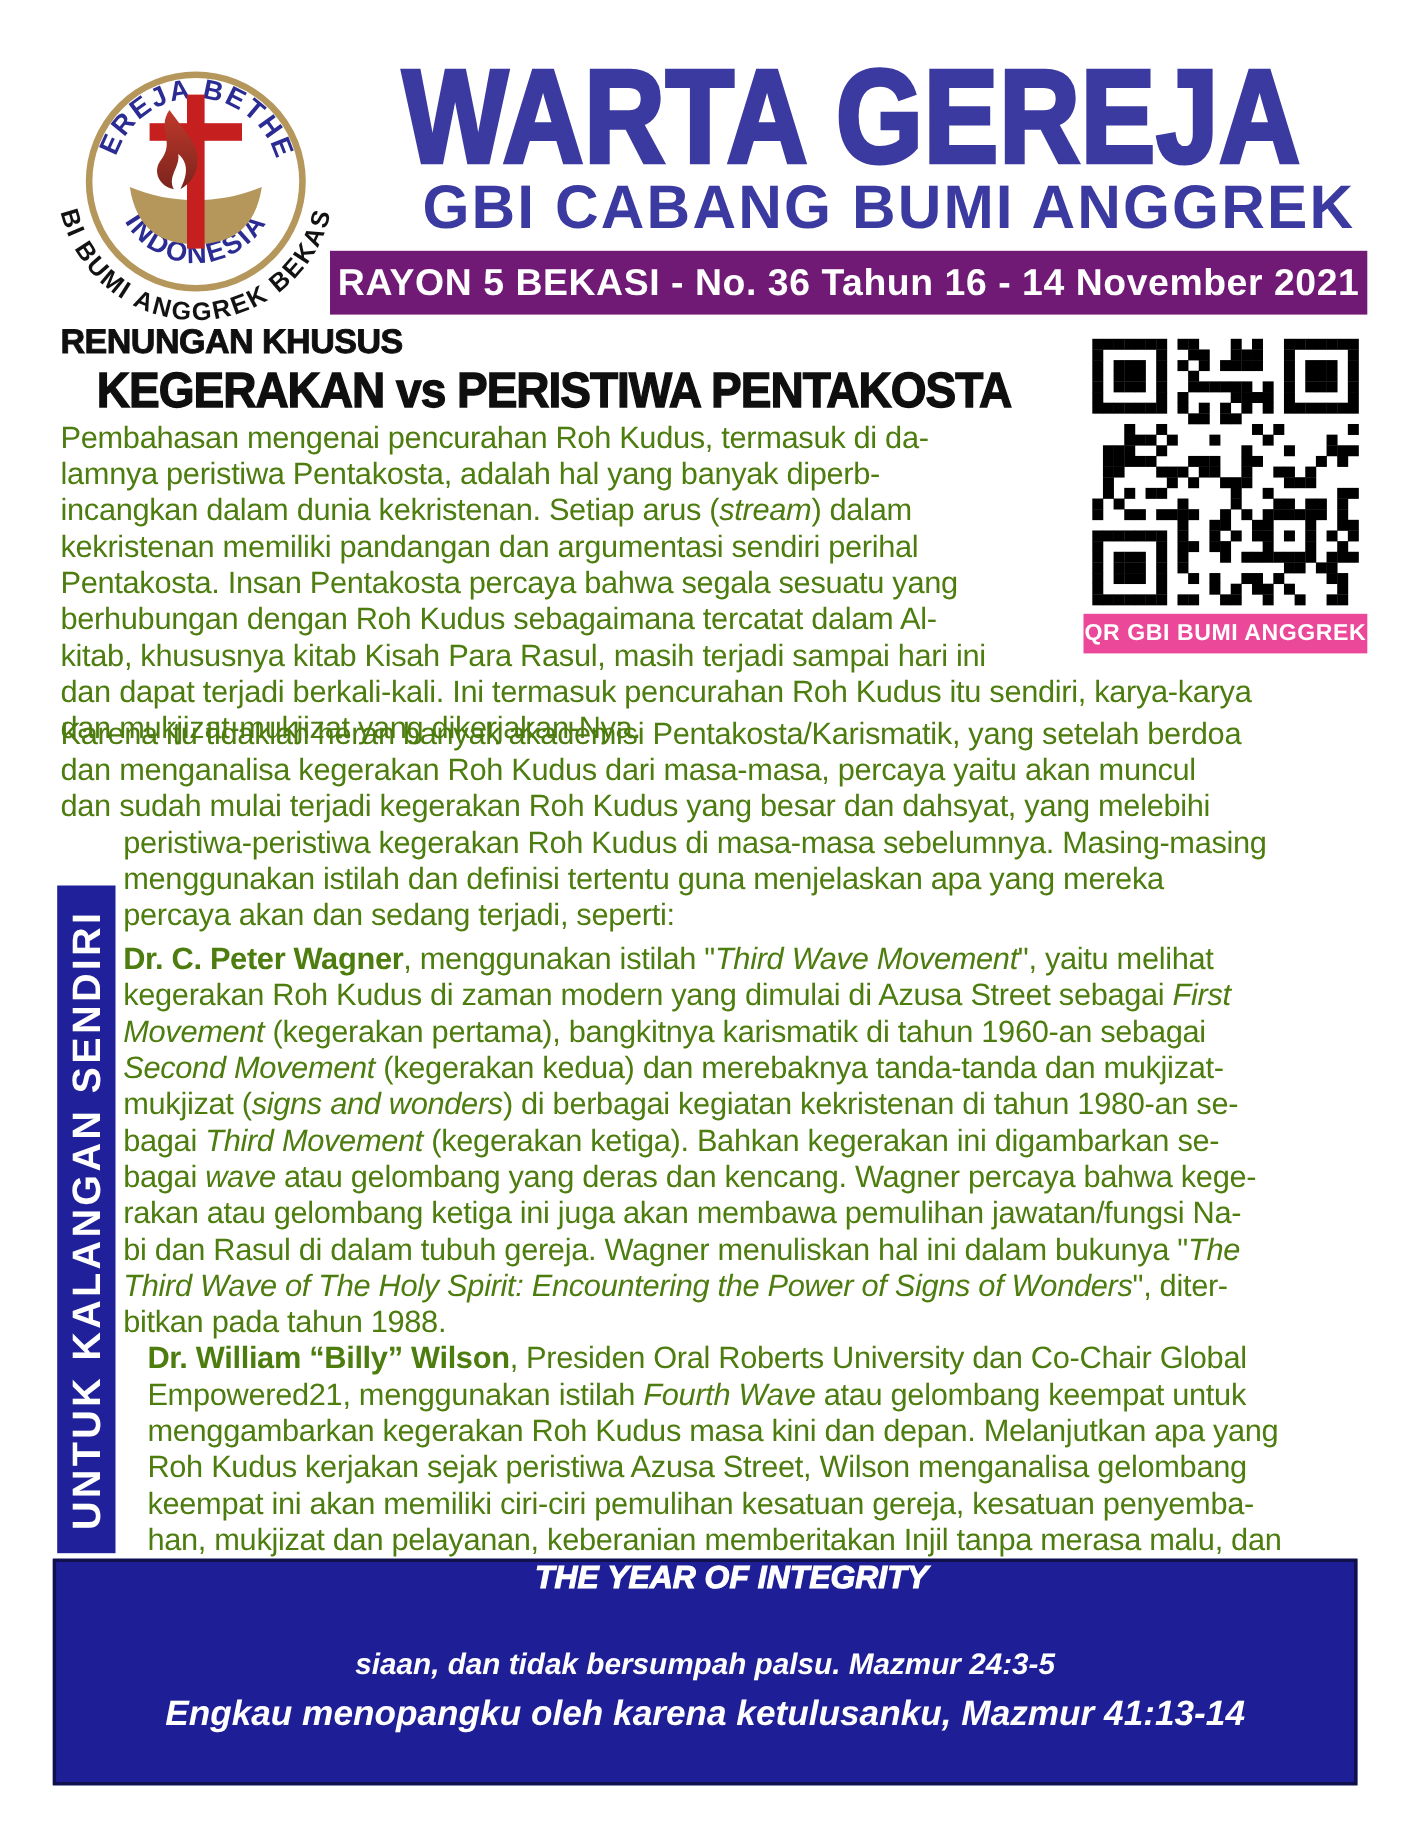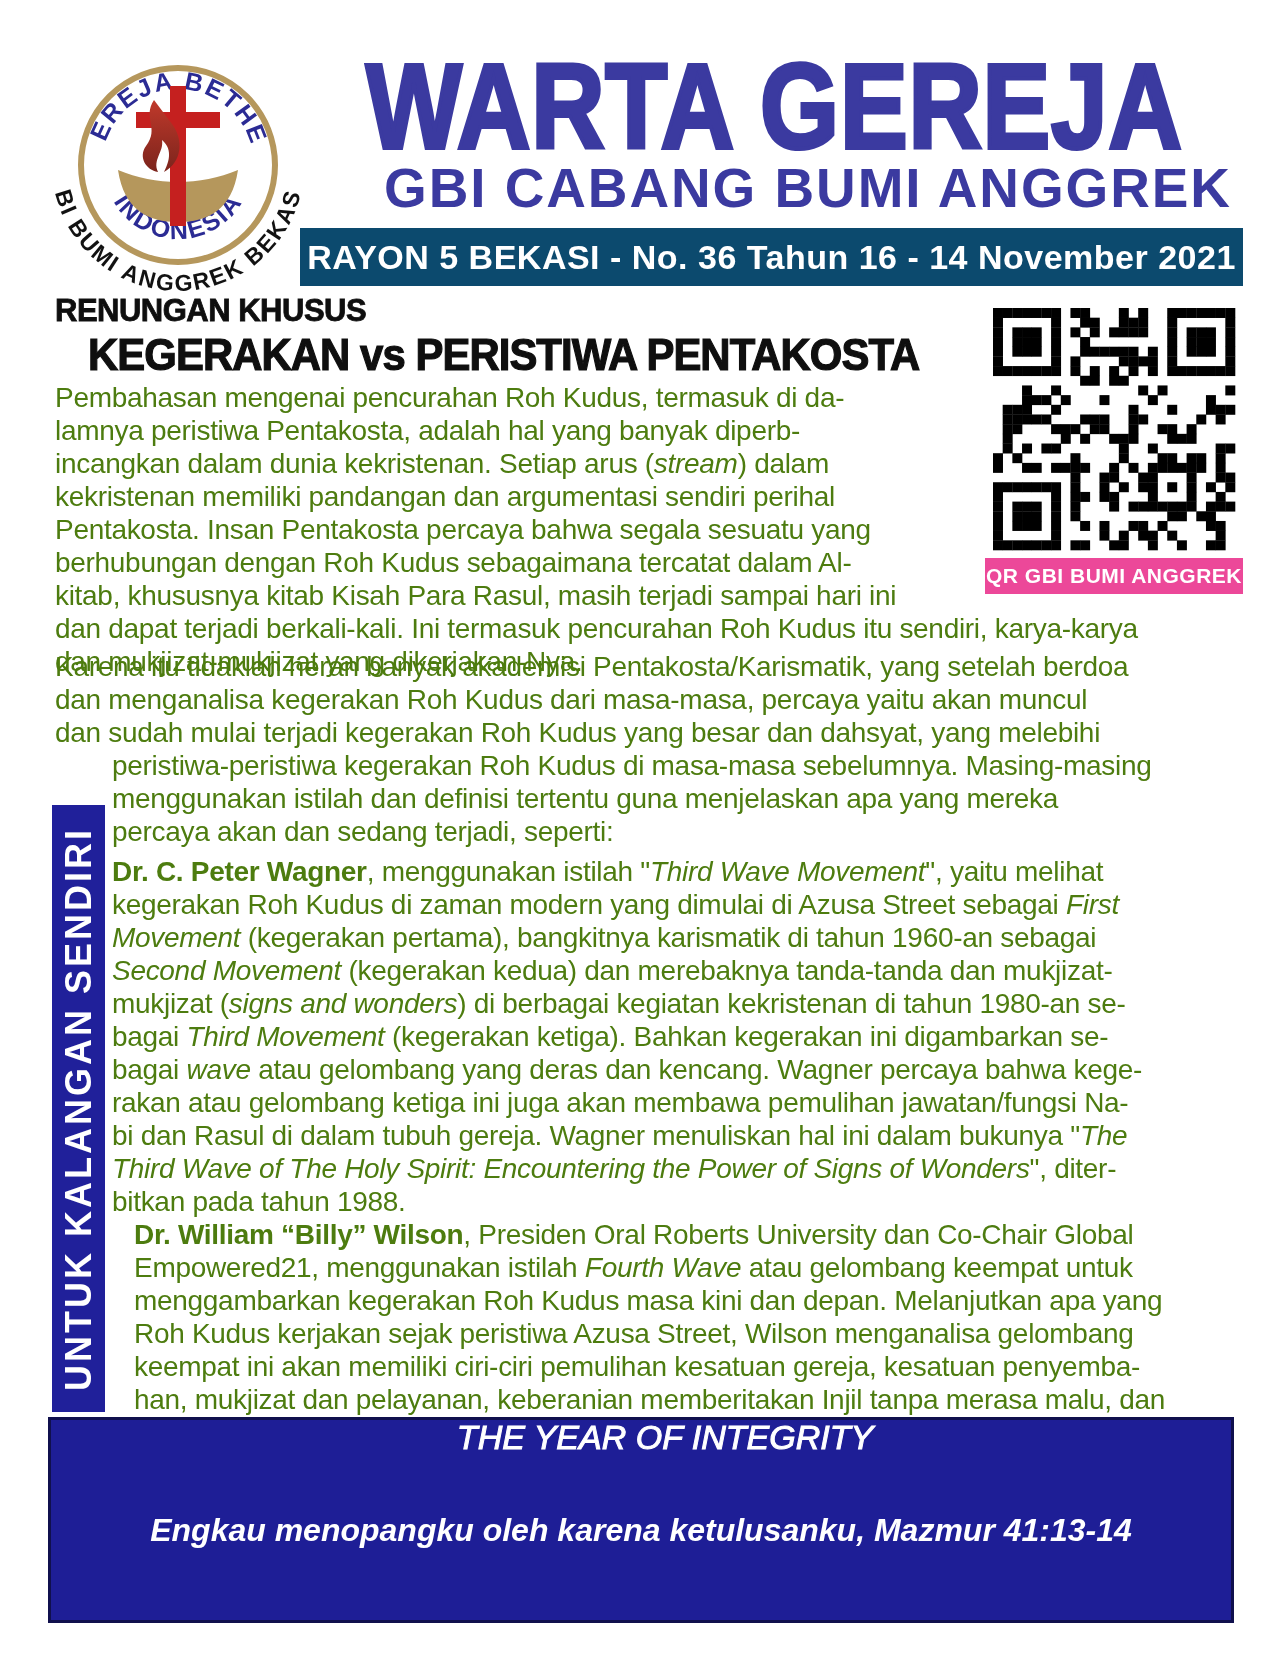--- a/index.html
+++ b/index.html
@@ -11,21 +11,21 @@
   .logo-wrap svg{overflow:visible;}
   .logo-arc-out{font-size:23px;font-weight:bold;fill:#121212;letter-spacing:2px;}
   .logo-arc-in{font-size:25px;font-weight:bold;fill:#2b2b94;letter-spacing:2px;}
 
   .header-title{position:absolute;left:366px;top:46px;width:900px;white-space:nowrap;
     font-size:118px;font-weight:bold;color:#3b3aa0;-webkit-text-stroke:4px #3b3aa0;
     letter-spacing:1px;transform:scaleX(0.86) scaleY(1.02);transform-origin:left top;line-height:1;}
   .header-subtitle{position:absolute;left:384px;top:160px;width:866px;white-space:nowrap;
     font-size:56px;font-weight:bold;color:#3b3aa0;letter-spacing:2px;line-height:1;
     transform:scaleX(0.98);transform-origin:left top;}
-  .banner{position:absolute;left:300px;top:228px;width:943px;height:58px;background:#0c4a6e;
+  .banner{position:absolute;left:300px;top:228px;width:943px;height:58px;background:#701a75;
     color:#ffffff;display:flex;align-items:center;justify-content:center;
     font-size:34px;font-weight:bold;letter-spacing:0.5px;white-space:nowrap;}
 
   
   .kicker{position:absolute;left:55px;top:293px;font-size:31px;font-weight:bold;color:#0f0f0f;
     -webkit-text-stroke:0.8px #0f0f0f;letter-spacing:-0.5px;white-space:nowrap;}
   .article-title{position:absolute;left:88px;top:329px;font-size:45px;font-weight:bold;color:#0f0f0f;
     -webkit-text-stroke:1.2px #0f0f0f;letter-spacing:-1px;white-space:nowrap;
     transform:scaleX(0.93);transform-origin:left top;}
 
@@ -51,21 +51,21 @@
   .side-bar-label{writing-mode:vertical-rl;transform:rotate(180deg);color:#ffffff;
     font-size:36px;font-weight:bold;letter-spacing:3px;white-space:nowrap;}
 
   
   .footer{position:absolute;left:48px;top:1417px;width:1186px;height:206px;background:#1e1e96;
     border:3px solid #10104d;box-sizing:border-box;color:#ffffff;text-align:center;
     display:flex;flex-direction:column;align-items:center;}
   .footer-title{margin-top:8px;font-size:44px;font-weight:bold;line-height:1.1;
     -webkit-text-stroke:1px #ffffff;white-space:nowrap;}
   .footer-title .underline{border-bottom:4px solid #ffffff;padding-bottom:1px;}
-  .footer-subtitle{font-size:34px;font-weight:normal;font-style:italic;line-height:1.05;
+  .footer-subtitle{font-size:29px;font-weight:bold;font-style:italic;line-height:1.05;
     -webkit-text-stroke:1px #ffffff;white-space:nowrap;margin-left:48px;}
   .footer-verse{margin-top:14px;font-size:27px;font-weight:bold;font-style:italic;line-height:33px;}
   .footer-verse2{margin-top:11px;font-size:32px;font-weight:bold;font-style:italic;line-height:33px;
     white-space:nowrap;}
 </style>
 </head>
 <body>
 
 <div class="page">
 
@@ -400,17 +400,17 @@
   <div id="p2b" class="body-text"><span>peristiwa-peristiwa kegerakan Roh Kudus di masa-masa sebelumnya. Masing-masing</span><br><span>menggunakan istilah dan definisi tertentu guna menjelaskan apa yang mereka</span><br><span>percaya akan dan sedang terjadi, seperti:</span></div>
   <div id="p-wagner" class="body-text"><span class="seg-b">Dr. C. Peter Wagner</span><span>, menggunakan istilah "</span><span class="seg-i">Third Wave Movement</span><span>", yaitu melihat</span><br><span>kegerakan Roh Kudus di zaman modern yang dimulai di Azusa Street sebagai </span><span class="seg-i">First</span><br><span class="seg-i">Movement</span><span> (kegerakan pertama), bangkitnya karismatik di tahun 1960-an sebagai</span><br><span class="seg-i">Second Movement</span><span> (kegerakan kedua) dan merebaknya tanda-tanda dan mukjizat-</span><br><span>mukjizat (</span><span class="seg-i">signs and wonders</span><span>) di berbagai kegiatan kekristenan di tahun 1980-an se-</span><br><span>bagai </span><span class="seg-i">Third Movement</span><span> (kegerakan ketiga). Bahkan kegerakan ini digambarkan se-</span><br><span>bagai </span><span class="seg-i">wave</span><span> atau gelombang yang deras dan kencang. Wagner percaya bahwa kege-</span><br><span>rakan atau gelombang ketiga ini juga akan membawa pemulihan jawatan/fungsi Na-</span><br><span>bi dan Rasul di dalam tubuh gereja. Wagner menuliskan hal ini dalam bukunya "</span><span class="seg-i">The</span><br><span class="seg-i">Third Wave of The Holy Spirit: Encountering the Power of Signs of Wonders</span><span>", diter-</span><br><span>bitkan pada tahun 1988.</span></div>
   <div id="p-wilson" class="body-text"><span class="seg-b">Dr. William “Billy” Wilson</span><span>, Presiden Oral Roberts University dan Co-Chair Global</span><br><span>Empowered21, menggunakan istilah </span><span class="seg-i">Fourth Wave</span><span> atau gelombang keempat untuk</span><br><span>menggambarkan kegerakan Roh Kudus masa kini dan depan. Melanjutkan apa yang</span><br><span>Roh Kudus kerjakan sejak peristiwa Azusa Street, Wilson menganalisa gelombang</span><br><span>keempat ini akan memiliki ciri-ciri pemulihan kesatuan gereja, kesatuan penyemba-</span><br><span>han, mukjizat dan pelayanan, keberanian memberitakan Injil tanpa merasa malu, dan</span></div>
 
   <div class="side-bar">
     <div class="side-bar-label">UNTUK KALANGAN SENDIRI</div>
   </div>
 
   <div class="footer">
     <div class="footer-subtitle">THE YEAR OF INTEGRITY</div>
-    <div class="footer-verse"><br></div>
+    <div class="footer-verse"><br><span>siaan, dan tidak bersumpah palsu. Mazmur 24:3-5</span></div>
     <div class="footer-verse2">Engkau menopangku oleh karena ketulusanku, Mazmur 41:13-14</div>
   </div>
 
 </div>
 
 </body></html>

